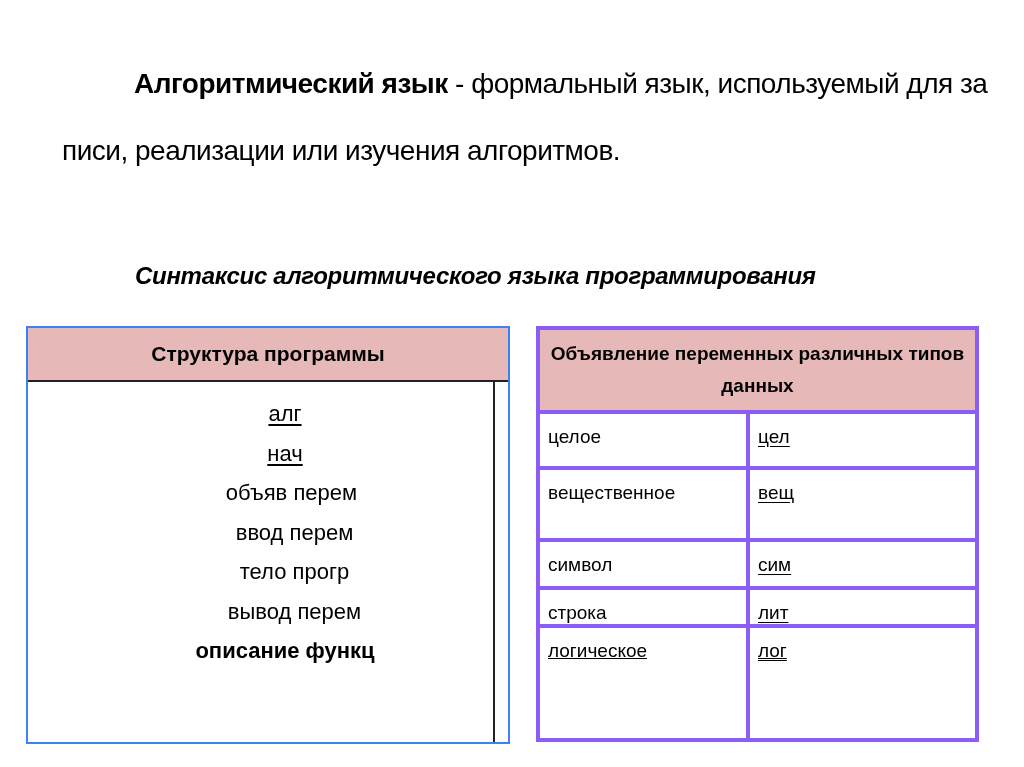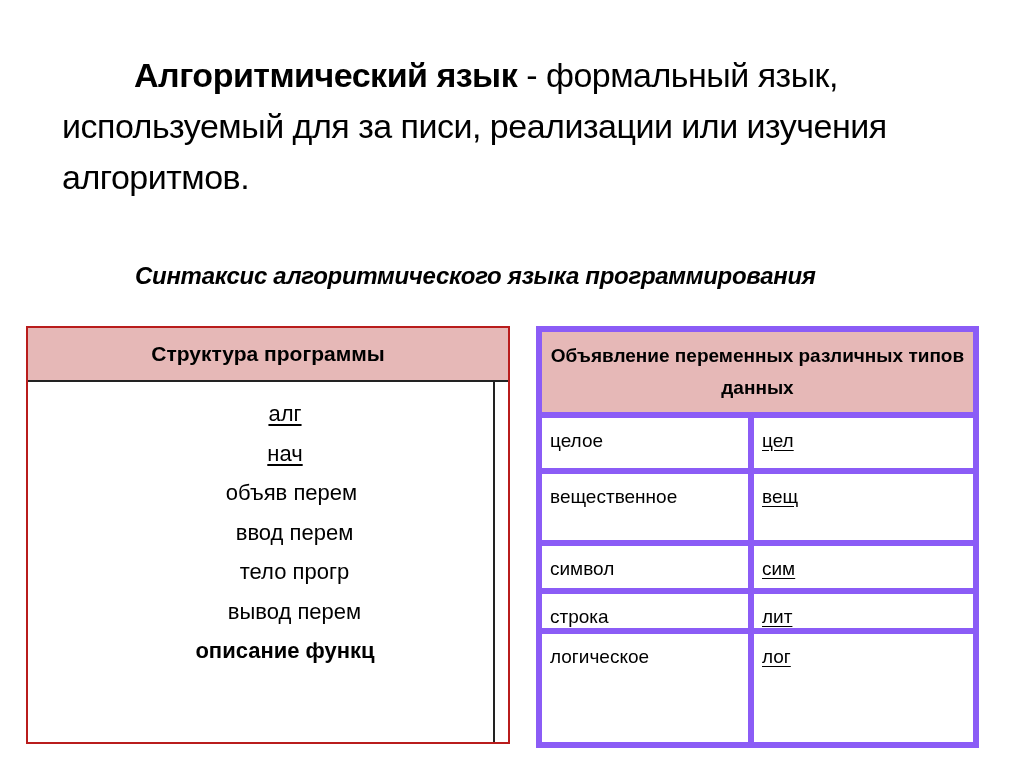--- a/index.html
+++ b/index.html
@@ -3,50 +3,50 @@
 <meta charset="utf-8">
 <style>
   html, body { margin: 0; padding: 0; }
   body {
     width: 1024px; height: 767px; position: relative; overflow: hidden;
     background: #ffffff; color: #000;
     font-family: "Liberation Sans", "DejaVu Sans", sans-serif;
   }
   .intro {
     position: absolute; left: 62px; top: 50px; width: 930px;
-    font-size: 34px; line-height: 51px; letter-spacing: -0.5px;
+    font-size: 28px; line-height: 67px; letter-spacing: -0.5px;
   }
   .intro .lead-pad { display: inline-block; width: 72px; }
   .intro b { font-weight: bold; }
   .subtitle {
     position: absolute; left: 135px; top: 262px;
     font-size: 24px; font-weight: bold; letter-spacing: -0.3px; font-style: italic;
   }
   
   .struct {
     position: absolute; left: 26px; top: 326px; width: 484px; height: 418px;
-    border: 2px solid #b91c1c; box-sizing: border-box;
+    border: 2px solid #3b82f6; box-sizing: border-box;
   }
   .struct .hdr {
     height: 52px; background: #e6b8b7; border-bottom: 2px solid #222;
     display: flex; align-items: center; justify-content: center;
     font-size: 21px; font-weight: bold;
   }
   .struct .inner-line {
     position: absolute; right: 13px; top: 52px; bottom: 0; border-left: 2px solid #222;
   }
   .struct .lines { padding: 12px 0 0 34px; }
   .struct .ln { font-size: 22px; line-height: 39.5px; height: 39.5px; text-align: center; }
   .u { text-decoration: underline; text-underline-offset: 3px; }
   
   .types {
     position: absolute; left: 536px; top: 326px; width: 443px;
     border-collapse: collapse; font-size: 19px;
   }
-  .types td, .types th { border: 6px solid #8b5cf6; padding: 0 8px; vertical-align: top; }
+  .types td, .types th { border: 4px solid #8b5cf6; padding: 0 8px; vertical-align: top; }
   .types th {
     background: #e6b8b7; font-weight: bold; height: 80px; vertical-align: middle;
     line-height: 32px; font-size: 19px;
   }
   .types td { padding-top: 12px; }
   .types td.c1 { width: 190px; }
 </style>
 </head>
 <body>
 
@@ -86,18 +86,18 @@
         <td><span class="u">вещ</span></td>
       </tr>
       <tr style="height: 48px;">
         <td class="c1">символ</td>
         <td><span class="u">сим</span></td>
       </tr>
       <tr style="height: 32px;">
         <td class="c1">строка</td>
         <td><span class="u">лит</span></td>
       </tr>
-      <tr style="height: 114px;">
+      <tr style="height: 114px; text-decoration: underline;">
         <td class="c1">логическое</td>
         <td><span class="u">лог</span></td>
       </tr>
     </tbody>
 </table>
 
 </body></html>

